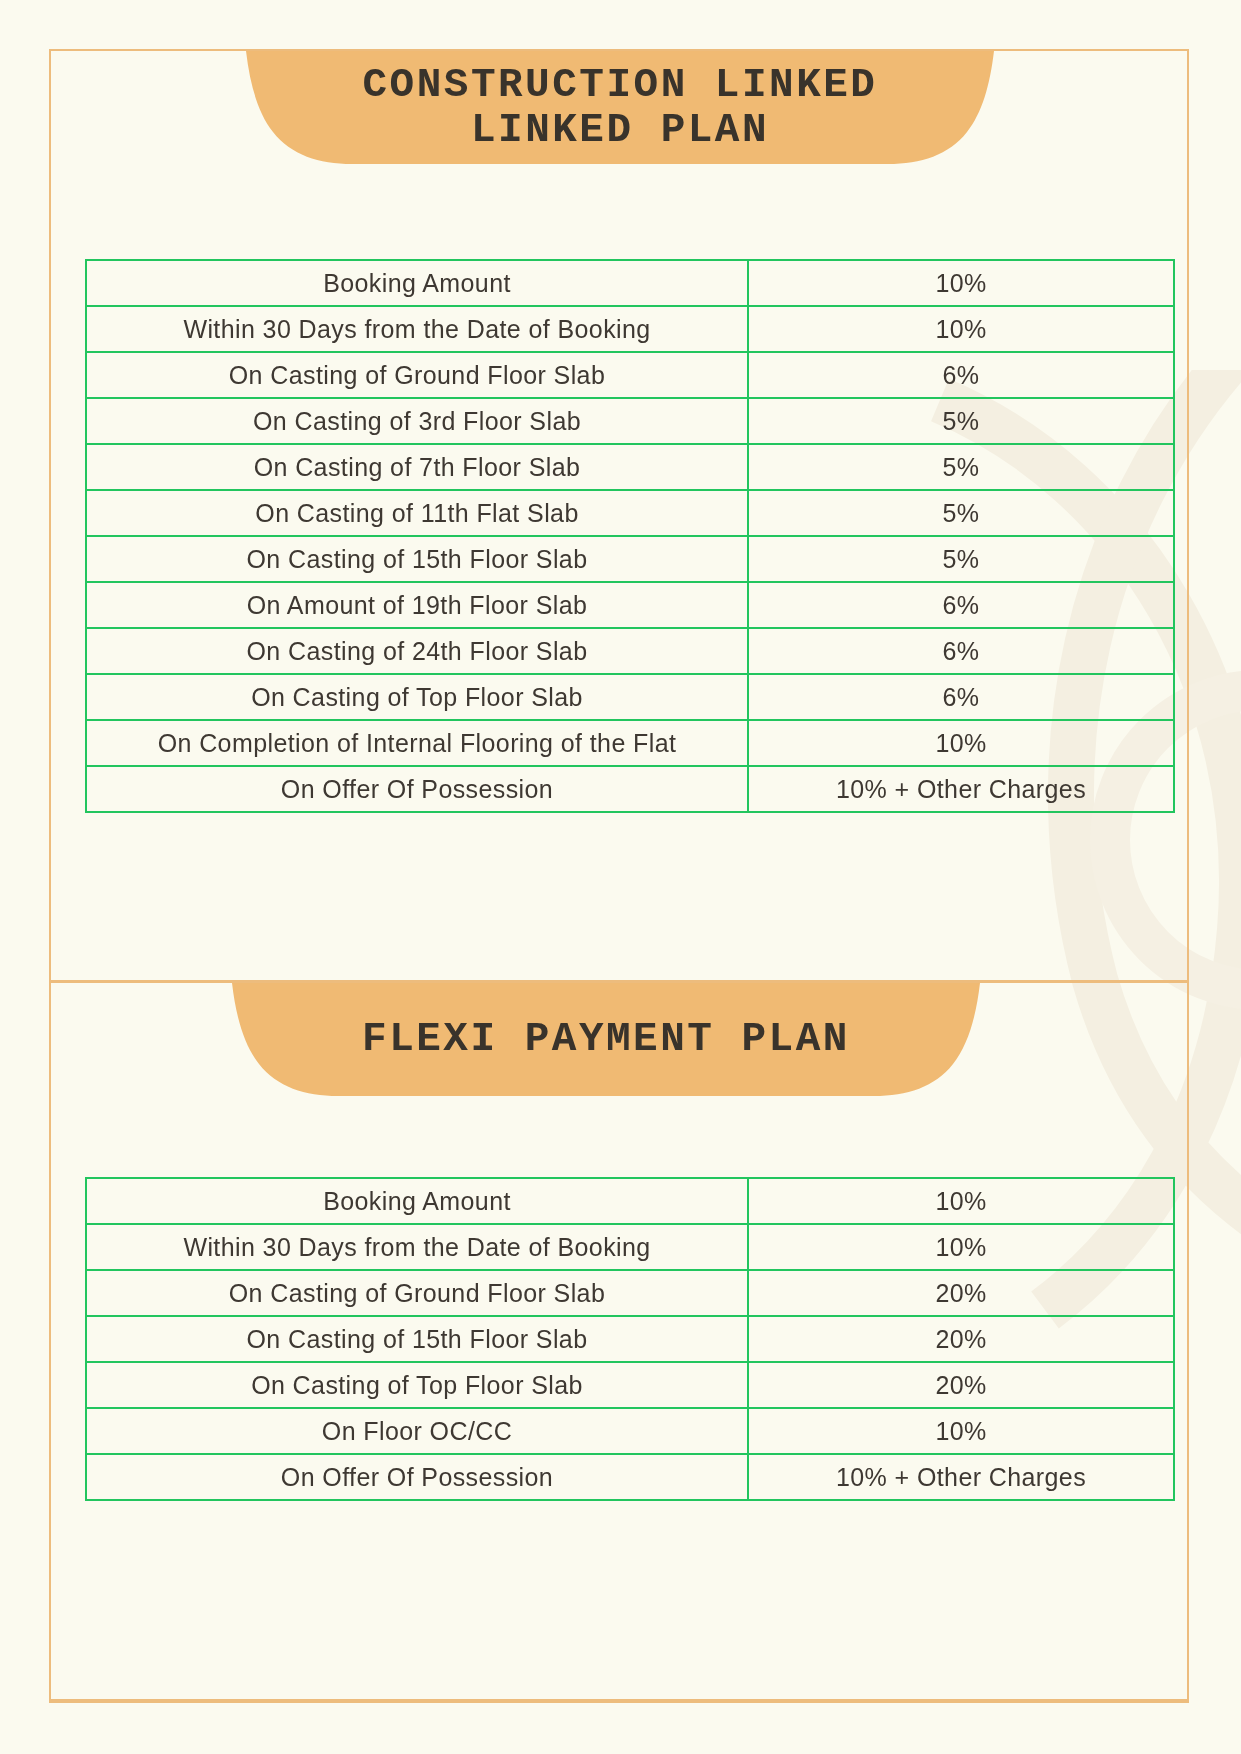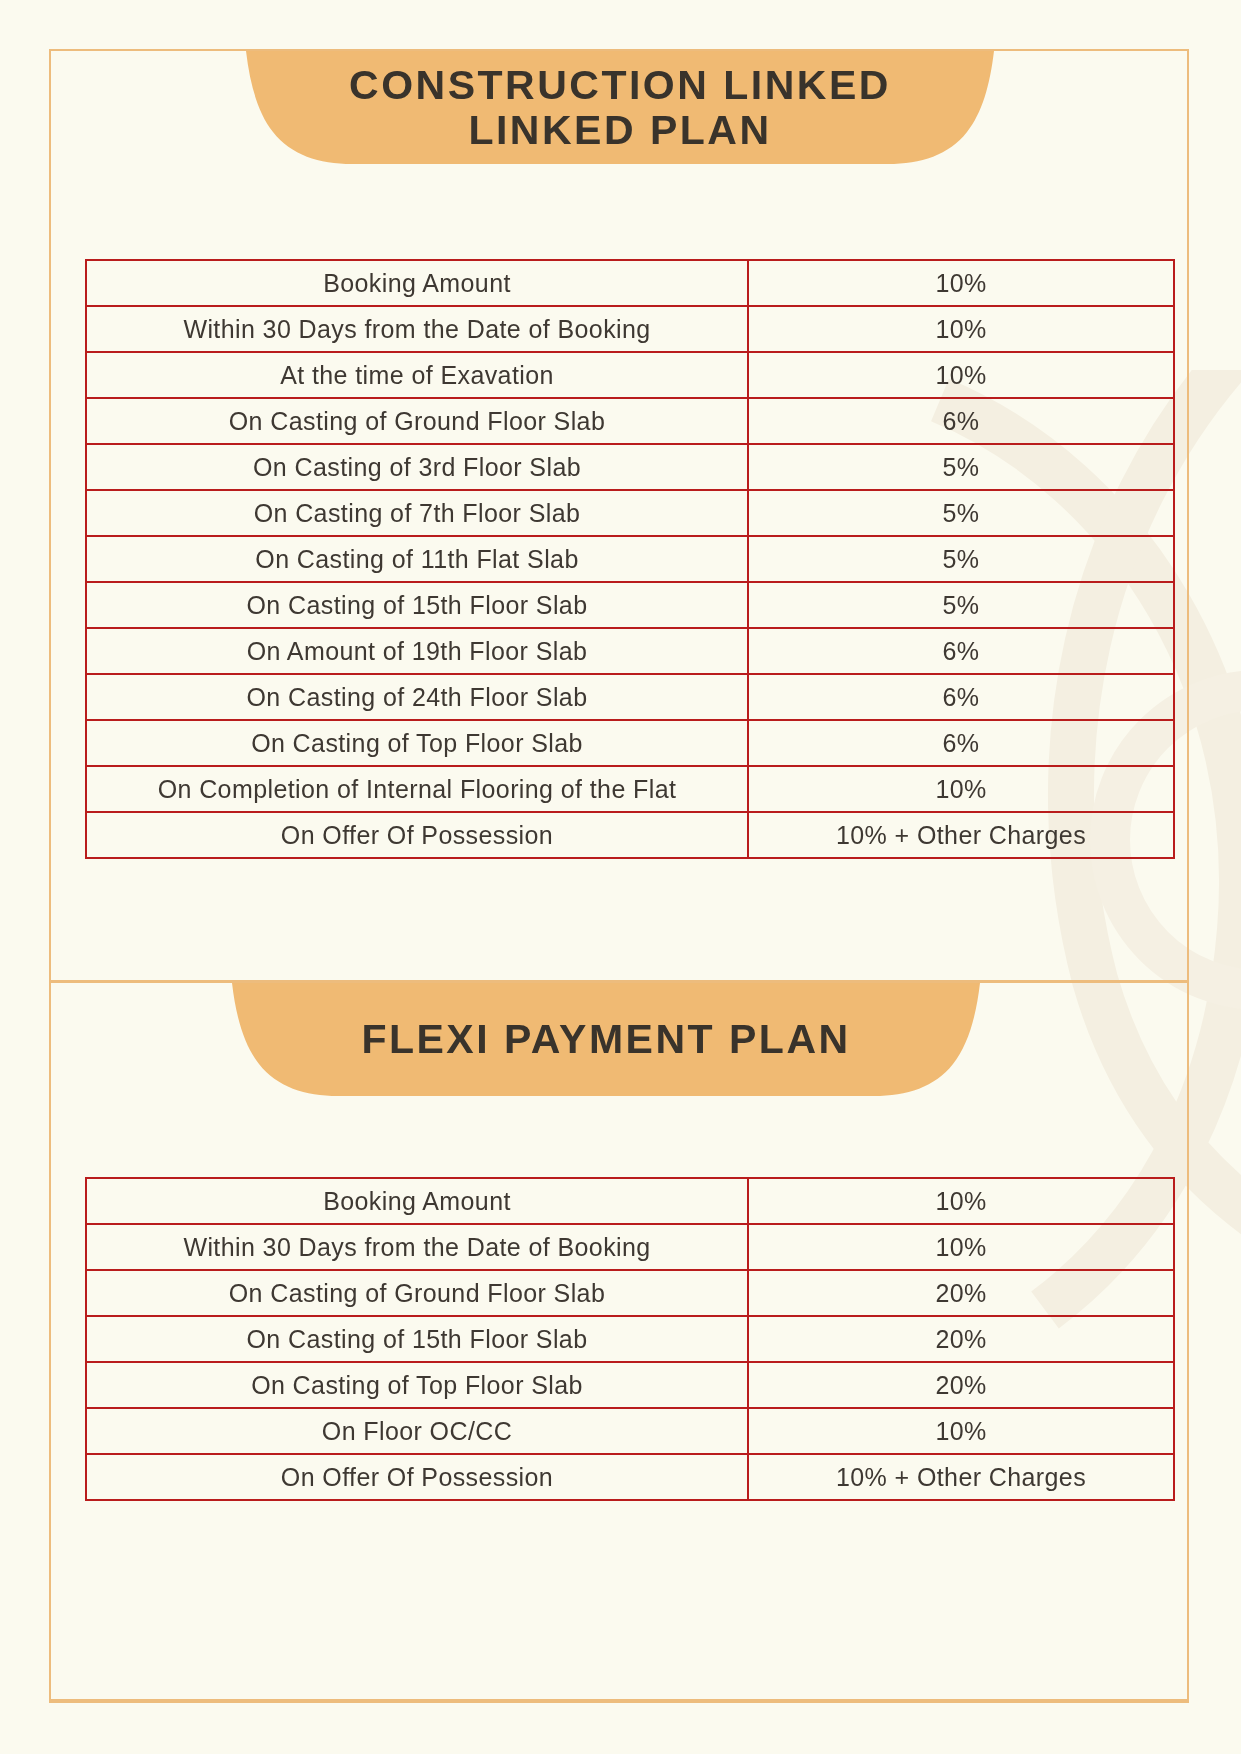--- a/index.html
+++ b/index.html
@@ -20,34 +20,35 @@
   .banner { position: absolute; width: 748px; height: 113px; }
   .banner svg { position: absolute; left: 0; top: 0; }
   .banner-1 { left: 246px; top: 51px; }
   .banner-2 { left: 232px; top: 983px; }
   .banner-title {
     position: absolute; left: 0; top: 0; width: 748px; height: 113px;
     display: flex; flex-direction: column; align-items: center; justify-content: center;
     color: #39332B; font-size: 41px; font-weight: bold;
     letter-spacing: 2.5px; line-height: 45px; text-align: right;
     white-space: nowrap;
+    font-family: Liberation Mono, monospace;
   }
   .section-divider {
     position: absolute; left: 51px; top: 980px; width: 1138px; height: 3px;
     background: #EDBC7D;
   }
   table.payment-table {
     position: absolute; left: 85px; width: 1072px;
     border-collapse: collapse; table-layout: fixed;
     background: transparent;
   }
   .table-1 { top: 259px; }
   .table-2 { top: 1177px; }
   table.payment-table td {
-    border: 2px solid #b91c1c;
+    border: 2px solid #22c55e;
     height: 44px;
     text-align: center; vertical-align: middle;
     font-size: 25px; color: #3E3832; letter-spacing: 0.4px;
     padding: 0 6px;
     overflow: hidden;
   }
   td.col-milestone { width: 648px; }
   td.col-percent  { width: 412px; }
 </style>
 </head>
@@ -72,24 +73,20 @@
 </div>
 
 <table class="payment-table table-1">
   <tbody>
       <tr>
         <td class="col-milestone">Booking Amount</td>
         <td class="col-percent">10%</td>
       </tr>
       <tr>
         <td class="col-milestone">Within 30 Days from the Date of Booking</td>
-        <td class="col-percent">10%</td>
-      </tr>
-      <tr>
-        <td class="col-milestone">At the time of Exavation</td>
         <td class="col-percent">10%</td>
       </tr>
       <tr>
         <td class="col-milestone">On Casting of Ground Floor Slab</td>
         <td class="col-percent">6%</td>
       </tr>
       <tr>
         <td class="col-milestone">On Casting of 3rd Floor Slab</td>
         <td class="col-percent">5%</td>
       </tr>

